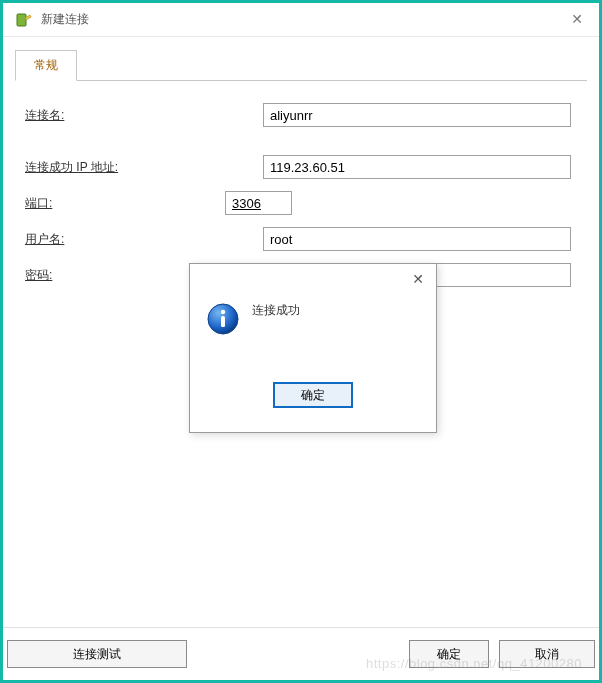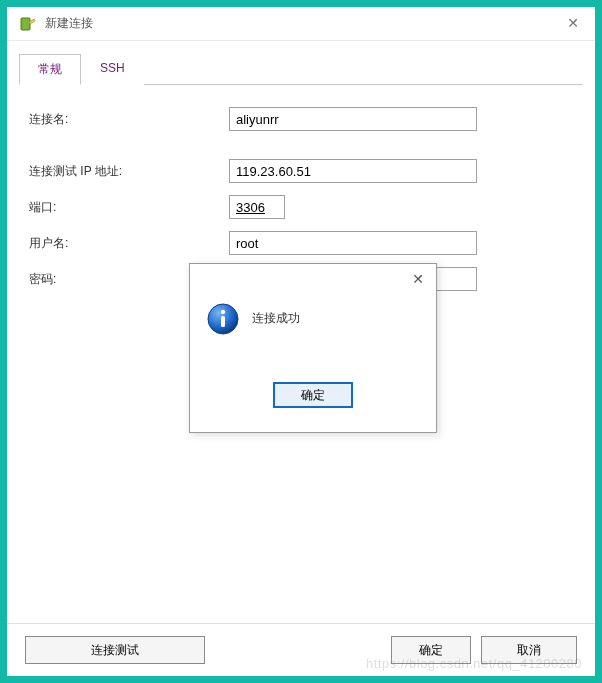--- a/index.html
+++ b/index.html
@@ -8,21 +8,21 @@
       font-size: 12px;
       background: #fff;
       width: 602px;
       height: 683px;
       position: relative;
       overflow: hidden;
     }
     .window {
       width: 602px;
       height: 683px;
-      border: 7px solid #14b8a6;
+      border: 3px solid #14b8a6;
       background: #fff;
       display: flex;
       flex-direction: column;
     }
     .titlebar {
       height: 34px;
       display: flex;
       align-items: center;
       padding: 0 12px;
       border-bottom: 1px solid #e8e8e8;
@@ -49,21 +49,21 @@
     }
     .tabstrip {
       display: flex;
       border-bottom: 1px solid #c8c8c8;
       margin-left: 0;
     }
     .tab {
       padding: 6px 18px;
       border: 1px solid transparent;
       border-bottom: none;
-      color: #701a75;
+      color: #a16207;
       cursor: pointer;
       background: #fff;
       position: relative;
       top: 1px;
     }
     .tab.active {
       border-color: #c8c8c8;
       border-bottom: 1px solid #fff;
       background: #fff;
     }
@@ -73,33 +73,34 @@
     }
     .form-row {
       display: flex;
       align-items: center;
       margin-bottom: 12px;
     }
     .form-row.gap-top { margin-top: 28px; }
     .form-label {
       width: 200px;
       color: #333;
+      text-decoration: underline;
     }
     .text-input {
       border: 1px solid #a0a0a0;
       padding: 3px 6px;
       font-size: 13px;
       height: 24px;
       background: #fff;
     }
-    .input-wide { width: 248px; }
-    .input-port { width: 56px; text-decoration: underline; }
+    .input-wide { width: 308px; margin-left: 38px; }
+    .input-port { width: 67px; text-decoration: underline; }
     .button-bar {
       display: flex;
-      padding: 12px 18px;
+      padding: 12px 4px;
       border-top: 1px solid #e0e0e0;
       align-items: center;
     }
     .btn {
       border: 1px solid #8a8a8a;
       background: #f5f5f5;
       padding: 5px 0;
       font-size: 12px;
       cursor: pointer;
       font-family: inherit;
@@ -140,21 +141,21 @@
       padding: 8px 16px 0 16px;
     }
     .info-icon {
       width: 34px;
       height: 34px;
       margin-right: 12px;
     }
     .msgbox-text {
       color: #333;
       font-size: 12px;
-      margin-top: 8px;
+      margin-top: 0;
     }
     .msgbox-buttons {
       display: flex;
       justify-content: center;
       padding: 0 0 24px 0;
     }
     .btn-blue {
       border: 2px solid #0f6bc4;
       background: #e8f0f9;
       width: 80px;
@@ -184,31 +185,30 @@
         <path d="M10 7 L15 4 L16 6 L11 9 Z" fill="#f3c94a" stroke="#b28e1d" stroke-width="0.7"></path>
       </svg>
     </span>
     <span class="title-text">新建连接</span>
     <span class="close-x">✕</span>
   </div>
 
   <div class="content-area">
     <div class="tabstrip">
       <div class="tab active">常规</div>
-      <div class="tab">SSH</div>
     </div>
 
     <div class="form-body">
       <div class="form-row">
         <div class="form-label">连接名:</div>
         <input class="text-input input-wide" type="text" value="aliyunrr" style="">
       </div>
 
       <div class="form-row gap-top">
-        <div class="form-label">连接测试 IP 地址:</div>
+        <div class="form-label">连接成功 IP 地址:</div>
         <input class="text-input input-wide" type="text" value="119.23.60.51" style="">
       </div>
 
       <div class="form-row">
         <div class="form-label">端口:</div>
         <input class="text-input input-port" type="text" value="3306" style="">
       </div>
 
       <div class="form-row">
         <div class="form-label">用户名:</div>

